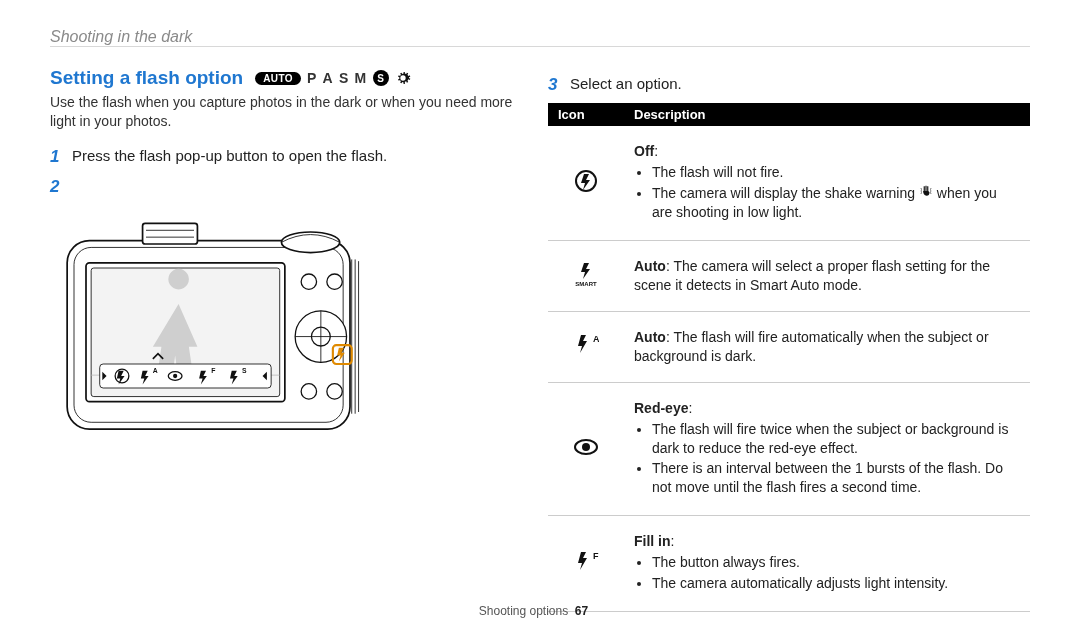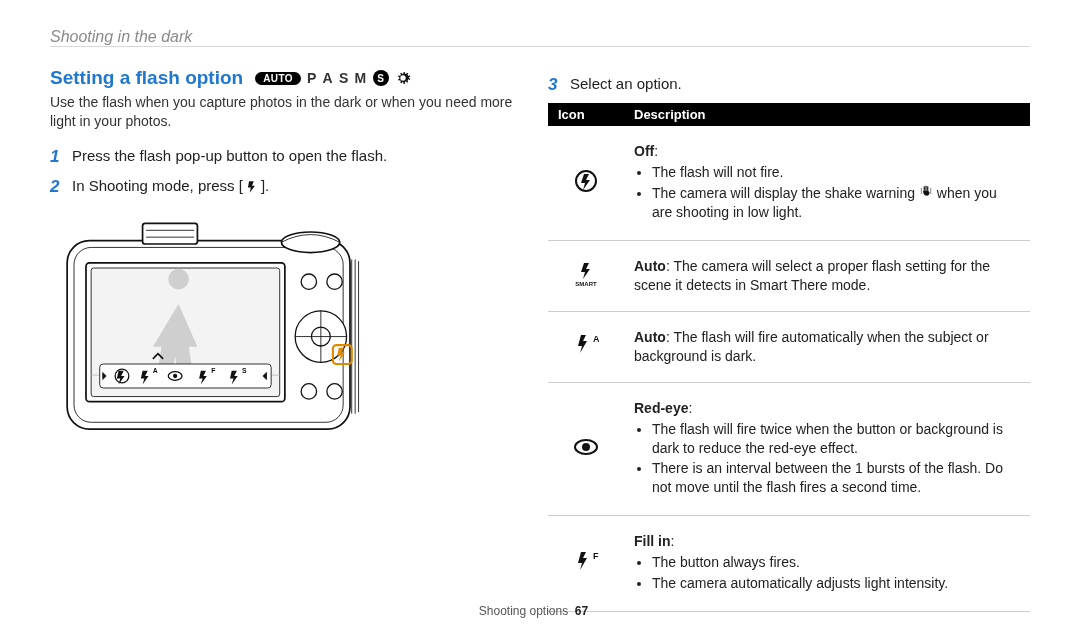--- a/index.html
+++ b/index.html
@@ -60,27 +60,20 @@
 
       <div class="intro">Use the flash when you capture photos in the dark or when you need more light in your photos.</div>
 
       <div class="step">
         <span class="step-num">1</span>
         <span>Press the flash pop-up button to open the flash.</span>
       </div>
 
       <div class="step">
         <span class="step-num">2</span>
-        <span>
-          <span>In Shooting mode, press [</span><span class="flash-inline">
-              <svg width="14" height="14" viewBox="0 0 24 24">
-                <path fill="#111" d="M7 2h8l-3 8h5L8 22l2-9H5z"></path>
-              </svg>
-            </span><span>].</span>
-        </span>
       </div>
 
       <div class="camera-wrap">
         <svg class="camera-svg" viewBox="0 0 420 280">
           <defs>
             <clipPath id="screenClip">
                 <rect x="48" y="70" width="220" height="150" rx="3"></rect>
               </clipPath>
           </defs>
 
@@ -196,21 +189,21 @@
           </tr>
 
           <tr>
             <td>
               <svg width="24" height="26" viewBox="0 0 24 26">
                   <path d="M10 2 h5 l-3 6 h4 L9 18 l2 -7 H7 z" fill="#111"></path>
                   <text x="12" y="25" text-anchor="middle" font-size="6" font-family="Arial" fill="#111" font-weight="700">SMART</text>
                 </svg>
             </td>
             <td>
-              <strong>Auto</strong><span>: The camera will select a proper flash setting for the scene it detects in Smart There mode.</span>
+              <strong>Auto</strong><span>: The camera will select a proper flash setting for the scene it detects in Smart Auto mode.</span>
             </td>
           </tr>
 
           <tr>
             <td>
               <svg width="26" height="24" viewBox="0 0 26 24">
                   <path d="M8 3 h5 l-3 6 h4 L7 21 l2 -7 H5 z" fill="#111"></path>
                   <text x="20" y="10" font-size="9" font-family="Arial" fill="#111" font-weight="700">A</text>
                 </svg>
             </td>
@@ -222,21 +215,21 @@
           <tr>
             <td>
               <svg width="26" height="20" viewBox="0 0 26 20">
                   <ellipse cx="13" cy="10" rx="11" ry="7" fill="none" stroke="#111" stroke-width="2"></ellipse>
                   <circle cx="13" cy="10" r="4" fill="#111"></circle>
                 </svg>
             </td>
             <td>
               <strong>Red-eye</strong>:
               <ul class="desc-list">
-                <li>The flash will fire twice when the button or background is dark to reduce the red-eye effect.</li>
+                <li>The flash will fire twice when the subject or background is dark to reduce the red-eye effect.</li>
                 <li>There is an interval between the 1 bursts of the flash. Do not move until the flash fires a second time.</li>
               </ul>
             </td>
           </tr>
 
           <tr>
             <td>
               <svg width="26" height="24" viewBox="0 0 26 24">
                   <path d="M8 3 h5 l-3 6 h4 L7 21 l2 -7 H5 z" fill="#111"></path>
                   <text x="20" y="10" font-size="9" font-family="Arial" fill="#111" font-weight="700">F</text>

